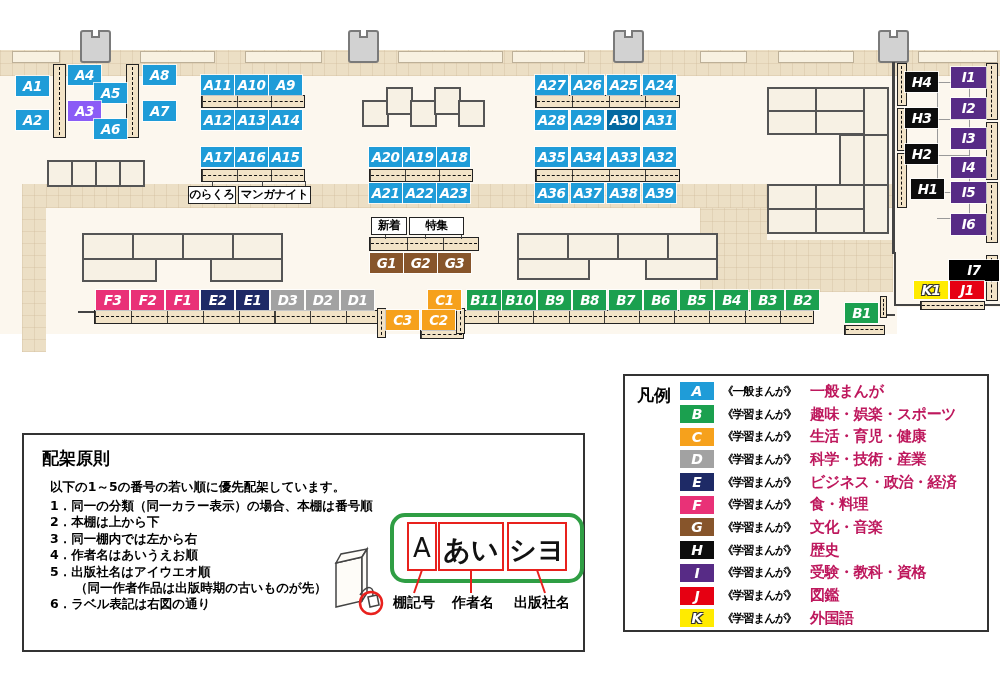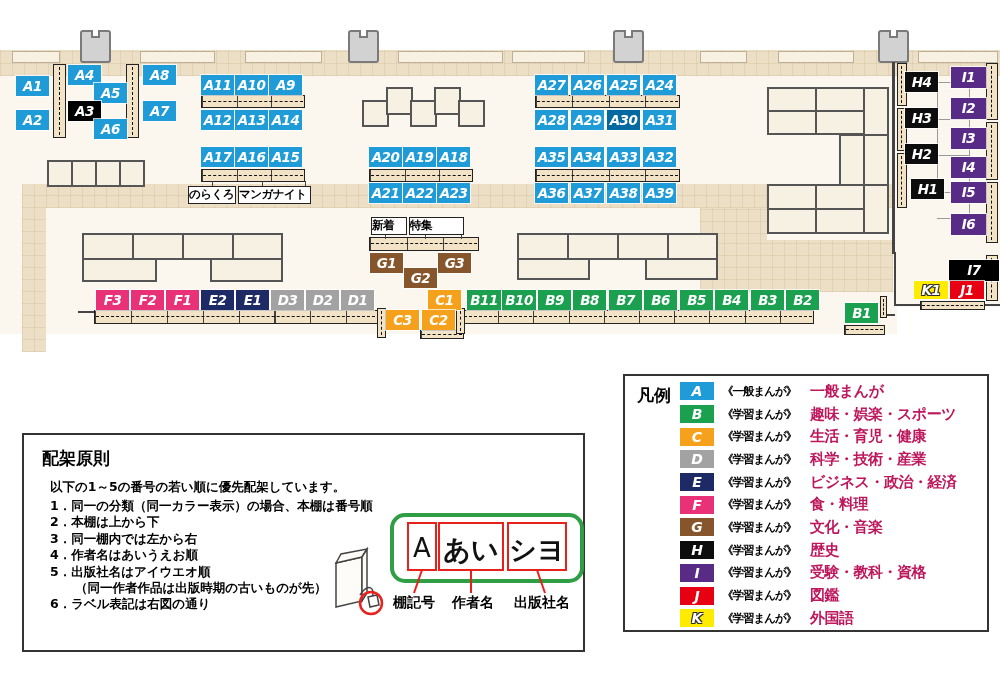--- a/index.html
+++ b/index.html
@@ -20,21 +20,21 @@
   .shelf::after{content:"";position:absolute;left:1px;right:1px;top:50%;margin-top:-1px;border-top:1.5px dashed #111;}
   .vshelf{position:absolute;border:1px solid #222;box-sizing:border-box;background:#f2e3c7;}
   .vshelf::after{content:"";position:absolute;top:2px;bottom:2px;left:50%;margin-left:-1px;border-left:1.5px dashed #111;}
   .wl{position:absolute;background:#444;}
   .gl{position:absolute;background:#999;}
   .tag{position:absolute;width:33px;height:20px;line-height:20px;text-align:center;color:#fff;
     font-weight:700;font-style:italic;font-size:13.5px;letter-spacing:-0.5px;
     box-shadow:0 0 0 1px rgba(255,255,255,.75);}
   .tag-k{color:#fff;text-shadow:-1px -1px 0 #333,1px -1px 0 #333,-1px 1px 0 #333,1px 1px 0 #333;}
   .note{position:absolute;background:#fff;border:1.5px solid #222;box-sizing:border-box;height:18px;
-    font-size:11.5px;font-weight:700;color:#000;text-align:left;line-height:15px;letter-spacing:-0.5px;}
+    font-size:11.5px;font-weight:700;color:#000;text-align:center;line-height:15px;letter-spacing:-0.5px;}
   .legend{position:absolute;left:623px;top:374px;width:366px;height:258px;border:2px solid #333;background:#fff;box-sizing:border-box;}
   .legend-title{position:absolute;left:12px;top:8px;font-size:17px;font-weight:700;color:#000;}
   .legend-rows{position:absolute;left:55px;top:4px;right:6px;}
   .lrow{height:22.7px;display:flex;align-items:center;}
   .lbadge{flex:none;width:34px;height:18px;line-height:18px;text-align:center;color:#fff;
     font-weight:700;font-style:italic;font-size:14px;margin-right:8px;}
   .lprefix{flex:none;width:88px;font-size:11.5px;font-weight:700;letter-spacing:-1px;color:#000;}
   .lcat{font-size:15px;font-weight:700;color:#be185d;letter-spacing:-0.5px;}
   .principles{position:absolute;left:22px;top:433px;width:563px;height:219px;border:2px solid #333;background:#fff;box-sizing:border-box;}
   .p-title{position:absolute;left:18px;top:12px;font-size:17px;font-weight:700;color:#000;}
@@ -149,21 +149,21 @@
   <div class="wl" style="left:305px;top:181px;width:1px;height:6px"></div>
   <div class="wl" style="left:385px;top:233px;width:1px;height:6px"></div>
   <div class="wl" style="left:425px;top:233px;width:1px;height:6px"></div>
   <div class="wl" style="left:461px;top:233px;width:1px;height:6px"></div>
 
   <div>
       <div class="tag" style="left: 16px; top: 76px; background: rgb(31, 156, 216);">A1</div>
       <div class="tag" style="left: 16px; top: 110px; background: rgb(31, 156, 216);">A2</div>
       <div class="tag" style="left: 68px; top: 65px; background: rgb(31, 156, 216);">A4</div>
       <div class="tag" style="left: 94px; top: 83px; background: rgb(31, 156, 216);">A5</div>
-      <div class="tag" style="left: 68px; top: 101px; background: #000000;">A3</div>
+      <div class="tag" style="left: 68px; top: 101px; background: #8b5cf6;">A3</div>
       <div class="tag" style="left: 94px; top: 119px; background: rgb(31, 156, 216);">A6</div>
       <div class="tag" style="left: 143px; top: 65px; background: rgb(31, 156, 216);">A8</div>
       <div class="tag" style="left: 143px; top: 101px; background: rgb(31, 156, 216);">A7</div>
       <div class="tag" style="left: 201px; top: 75px; background: rgb(31, 156, 216);">A11</div>
       <div class="tag" style="left: 235px; top: 75px; background: rgb(31, 156, 216);">A10</div>
       <div class="tag" style="left: 269px; top: 75px; background: rgb(31, 156, 216);">A9</div>
       <div class="tag" style="left: 201px; top: 110px; background: rgb(31, 156, 216);">A12</div>
       <div class="tag" style="left: 235px; top: 110px; background: rgb(31, 156, 216);">A13</div>
       <div class="tag" style="left: 269px; top: 110px; background: rgb(31, 156, 216);">A14</div>
       <div class="tag" style="left: 201px; top: 147px; background: rgb(31, 156, 216);">A17</div>
@@ -185,21 +185,21 @@
       <div class="tag" style="left: 643px; top: 110px; background: rgb(31, 156, 216);">A31</div>
       <div class="tag" style="left: 535px; top: 147px; background: rgb(31, 156, 216);">A35</div>
       <div class="tag" style="left: 571px; top: 147px; background: rgb(31, 156, 216);">A34</div>
       <div class="tag" style="left: 607px; top: 147px; background: rgb(31, 156, 216); text-align: center;">A33</div>
       <div class="tag" style="left: 643px; top: 147px; background: rgb(31, 156, 216); text-align: center;">A32</div>
       <div class="tag" style="left: 535px; top: 183px; background: rgb(31, 156, 216);">A36</div>
       <div class="tag" style="left: 571px; top: 183px; background: rgb(31, 156, 216);">A37</div>
       <div class="tag" style="left: 607px; top: 183px; background: rgb(31, 156, 216);">A38</div>
       <div class="tag" style="left: 643px; top: 183px; background: rgb(31, 156, 216);">A39</div>
       <div class="tag" style="left: 370px; top: 253px; background: rgb(135, 85, 43);">G1</div>
-      <div class="tag" style="left: 404px; top: 268px; background: rgb(135, 85, 43);">G2</div>
+      <div class="tag" style="left: 404px; top: 253px; background: rgb(135, 85, 43);">G2</div>
       <div class="tag" style="left: 438px; top: 253px; background: rgb(135, 85, 43);">G3</div>
       <div class="tag" style="left: 96px; top: 290px; background: rgb(233, 49, 119);">F3</div>
       <div class="tag" style="left: 131px; top: 290px; background: rgb(233, 49, 119);">F2</div>
       <div class="tag" style="left: 166px; top: 290px; background: rgb(233, 49, 119);">F1</div>
       <div class="tag" style="left: 201px; top: 290px; background: rgb(30, 42, 102);">E2</div>
       <div class="tag" style="left: 236px; top: 290px; background: rgb(30, 42, 102);">E1</div>
       <div class="tag" style="left: 271px; top: 290px; background: rgb(162, 162, 162);">D3</div>
       <div class="tag" style="left: 306px; top: 290px; background: rgb(162, 162, 162);">D2</div>
       <div class="tag" style="left: 341px; top: 290px; background: rgb(162, 162, 162);">D1</div>
       <div class="tag" style="left: 428px; top: 290px; background: rgb(246, 161, 28);">C1</div>

